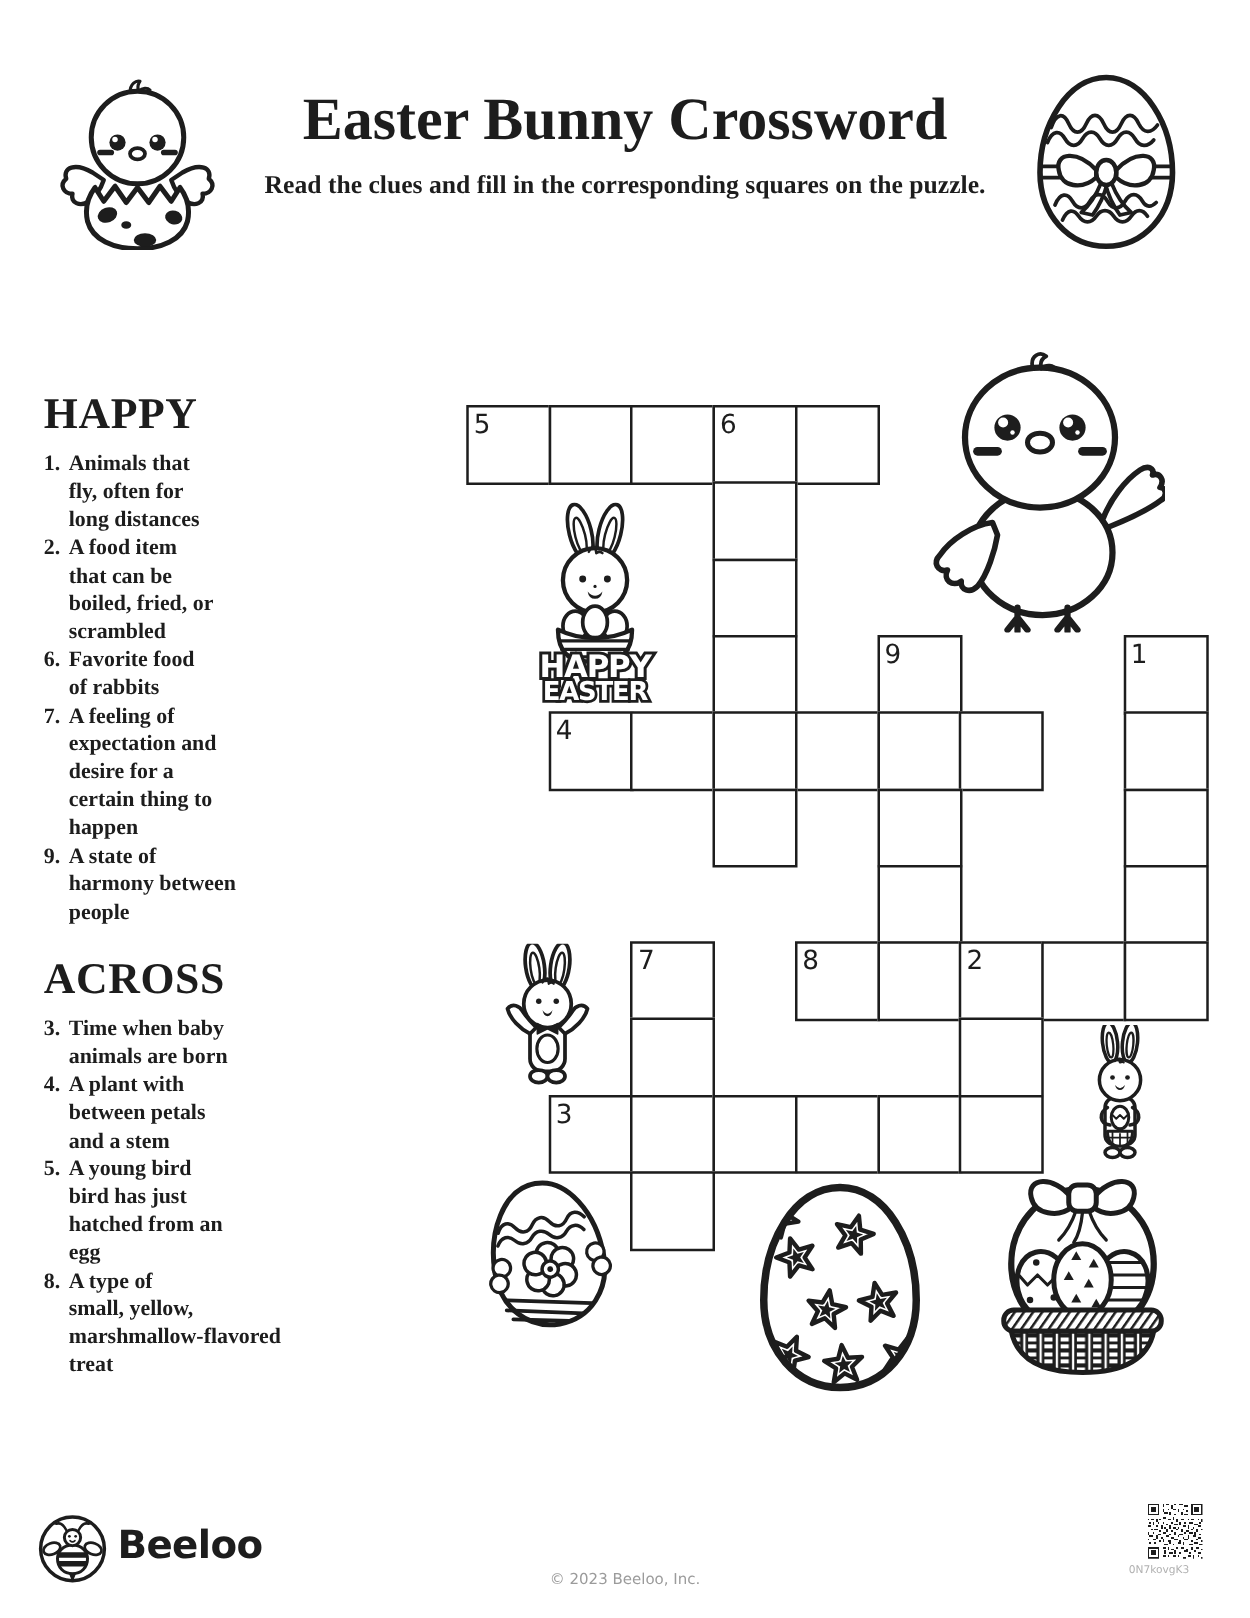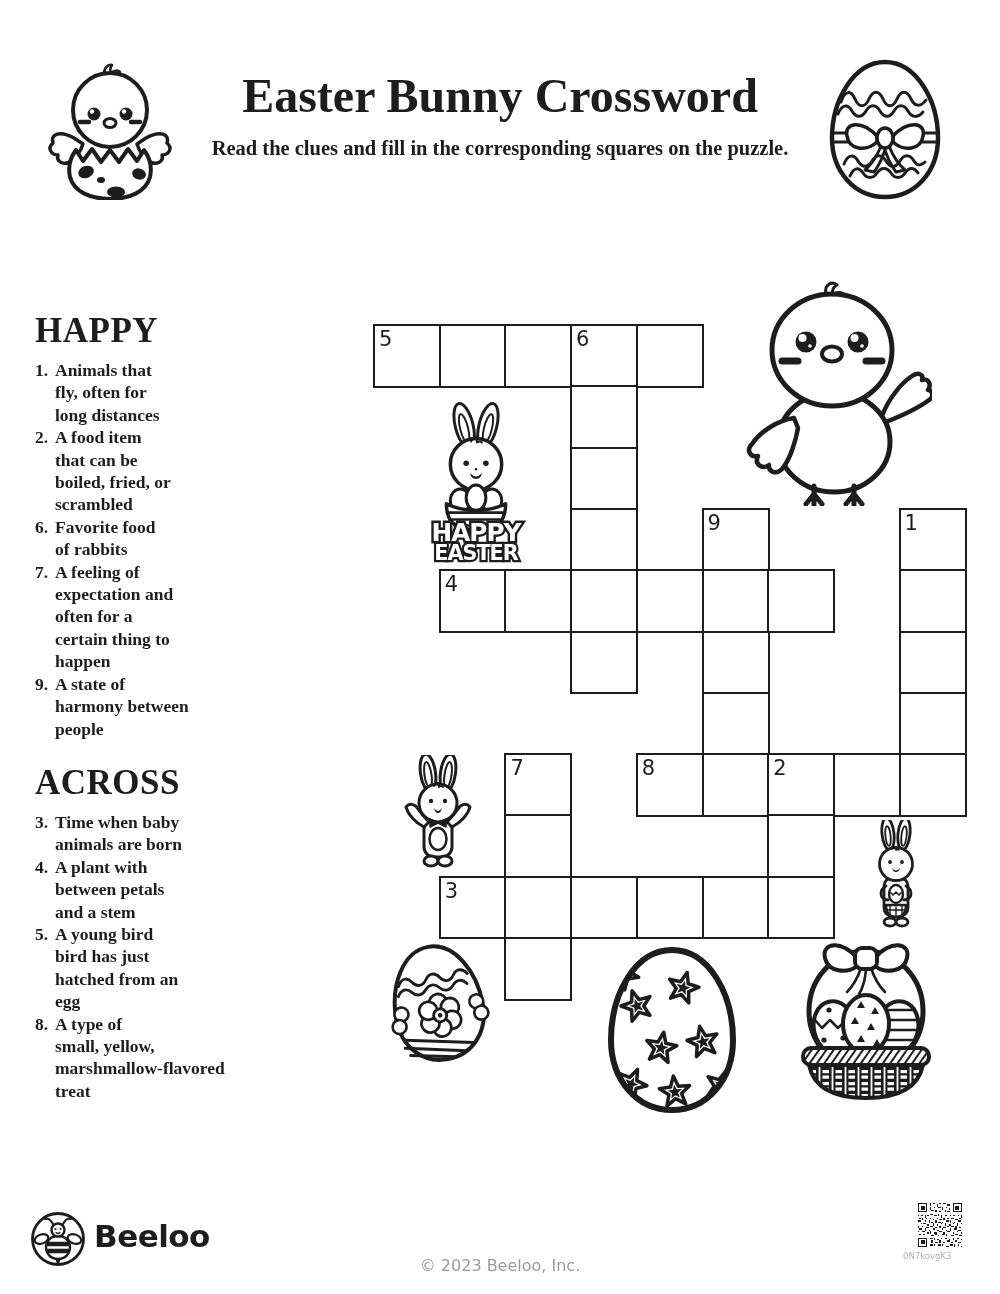--- a/index.html
+++ b/index.html
@@ -22,21 +22,21 @@
   .clue-num{flex:0 0 20px;}
   .clue-text{white-space:pre-line;}
   
   .cell{position:absolute;background:#fff;border:2.4px solid #1d1d1d;box-sizing:border-box;}
   .cell-num{position:absolute;left:4px;top:0px;font-family:"DejaVu Sans",sans-serif;
             font-size:21px;font-weight:400;color:#1d1d1d;line-height:1.25;}
   
   .brand-name{position:absolute;left:94px;top:1218px;font-family:"DejaVu Sans",sans-serif;
               font-weight:700;font-size:31px;letter-spacing:-.5px;color:#1d1d1d;}
   .copyright{position:absolute;left:0;top:1256px;width:100%;text-align:center;
-             font-family:"DejaVu Sans",sans-serif;font-size:16px;color:#9b9b9b;}
+             font-family:"DejaVu Sans",sans-serif;font-size:12px;color:#9b9b9b;}
   .qr-label{position:absolute;left:903px;top:1251px;width:74px;text-align:left;
             font-family:"DejaVu Sans",sans-serif;font-size:8.5px;color:#b1b1b1;}
 </style>
 </head>
 <body>
 
 <div class="title-block">
   <h1 class="page-title">Easter Bunny Crossword</h1>
   <div class="page-subtitle">Read the clues and fill in the corresponding squares on the puzzle.</div>
 </div>
@@ -99,21 +99,21 @@
       </li>
       <li class="clue">
         <span class="clue-num">6.</span>
         <span class="clue-text">Favorite food
 of rabbits</span>
       </li>
       <li class="clue">
         <span class="clue-num">7.</span>
         <span class="clue-text">A feeling of
 expectation and
-often for a
+desire for a
 certain thing to
 happen</span>
       </li>
       <li class="clue">
         <span class="clue-num">9.</span>
         <span class="clue-text">A state of
 harmony between
 people</span>
       </li>
     </ul>

